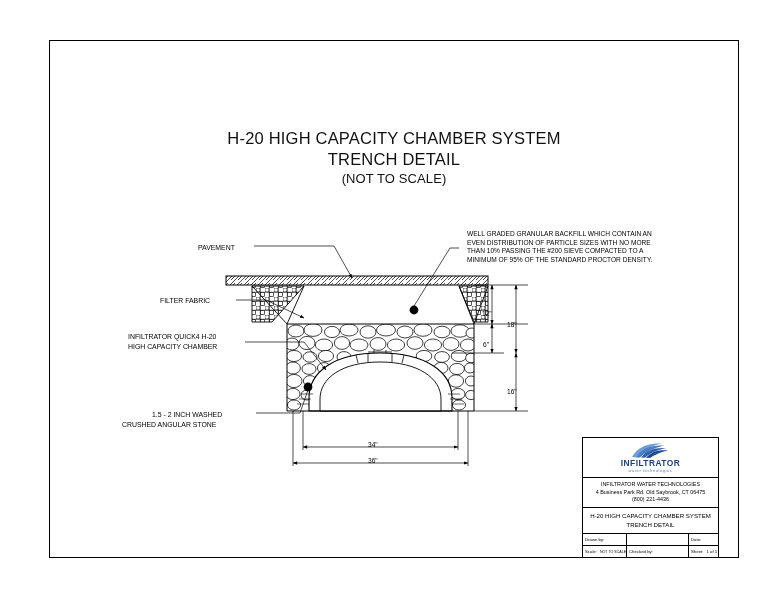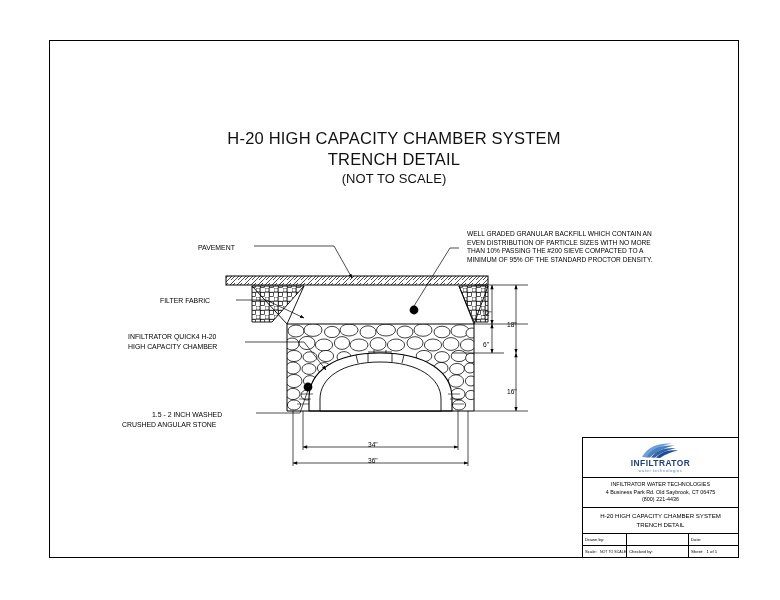--- a/index.html
+++ b/index.html
@@ -20,21 +20,21 @@
 
   
   .note{position:absolute;font-size:6.6px;line-height:8.6px;white-space:pre;color:#000;}
   .lbl{position:absolute;font-size:6.9px;line-height:9.3px;white-space:pre;color:#000;}
   .dim-txt{position:absolute;font-size:6.6px;color:#000;white-space:nowrap;}
 
   
   #vec{position:absolute;left:0;top:0;width:780px;height:600px;}
 
   
-  #titleblock{position:absolute;left:578px;top:437px;width:157px;height:121px;
+  #titleblock{position:absolute;left:578px;top:437px;width:137px;height:121px;
               border:1.2px solid #000;box-sizing:border-box;background:#fff;
               display:flex;flex-direction:column;}
   .tb-row{border-bottom:1px solid #000;box-sizing:border-box;}
   .tb-logo{height:40px;display:flex;flex-direction:column;align-items:center;
            justify-content:center;gap:0px;}
   .logo-mark{width:46px;height:17px;display:block;}
   .logo-word{font-size:8.4px;font-weight:bold;letter-spacing:.45px;color:#1b3f7a;line-height:9px;}
   .logo-tag{font-size:4.2px;letter-spacing:.5px;color:#5d86c0;line-height:6px;}
   .tb-company{height:30px;display:flex;flex-direction:column;align-items:center;
               justify-content:center;}

